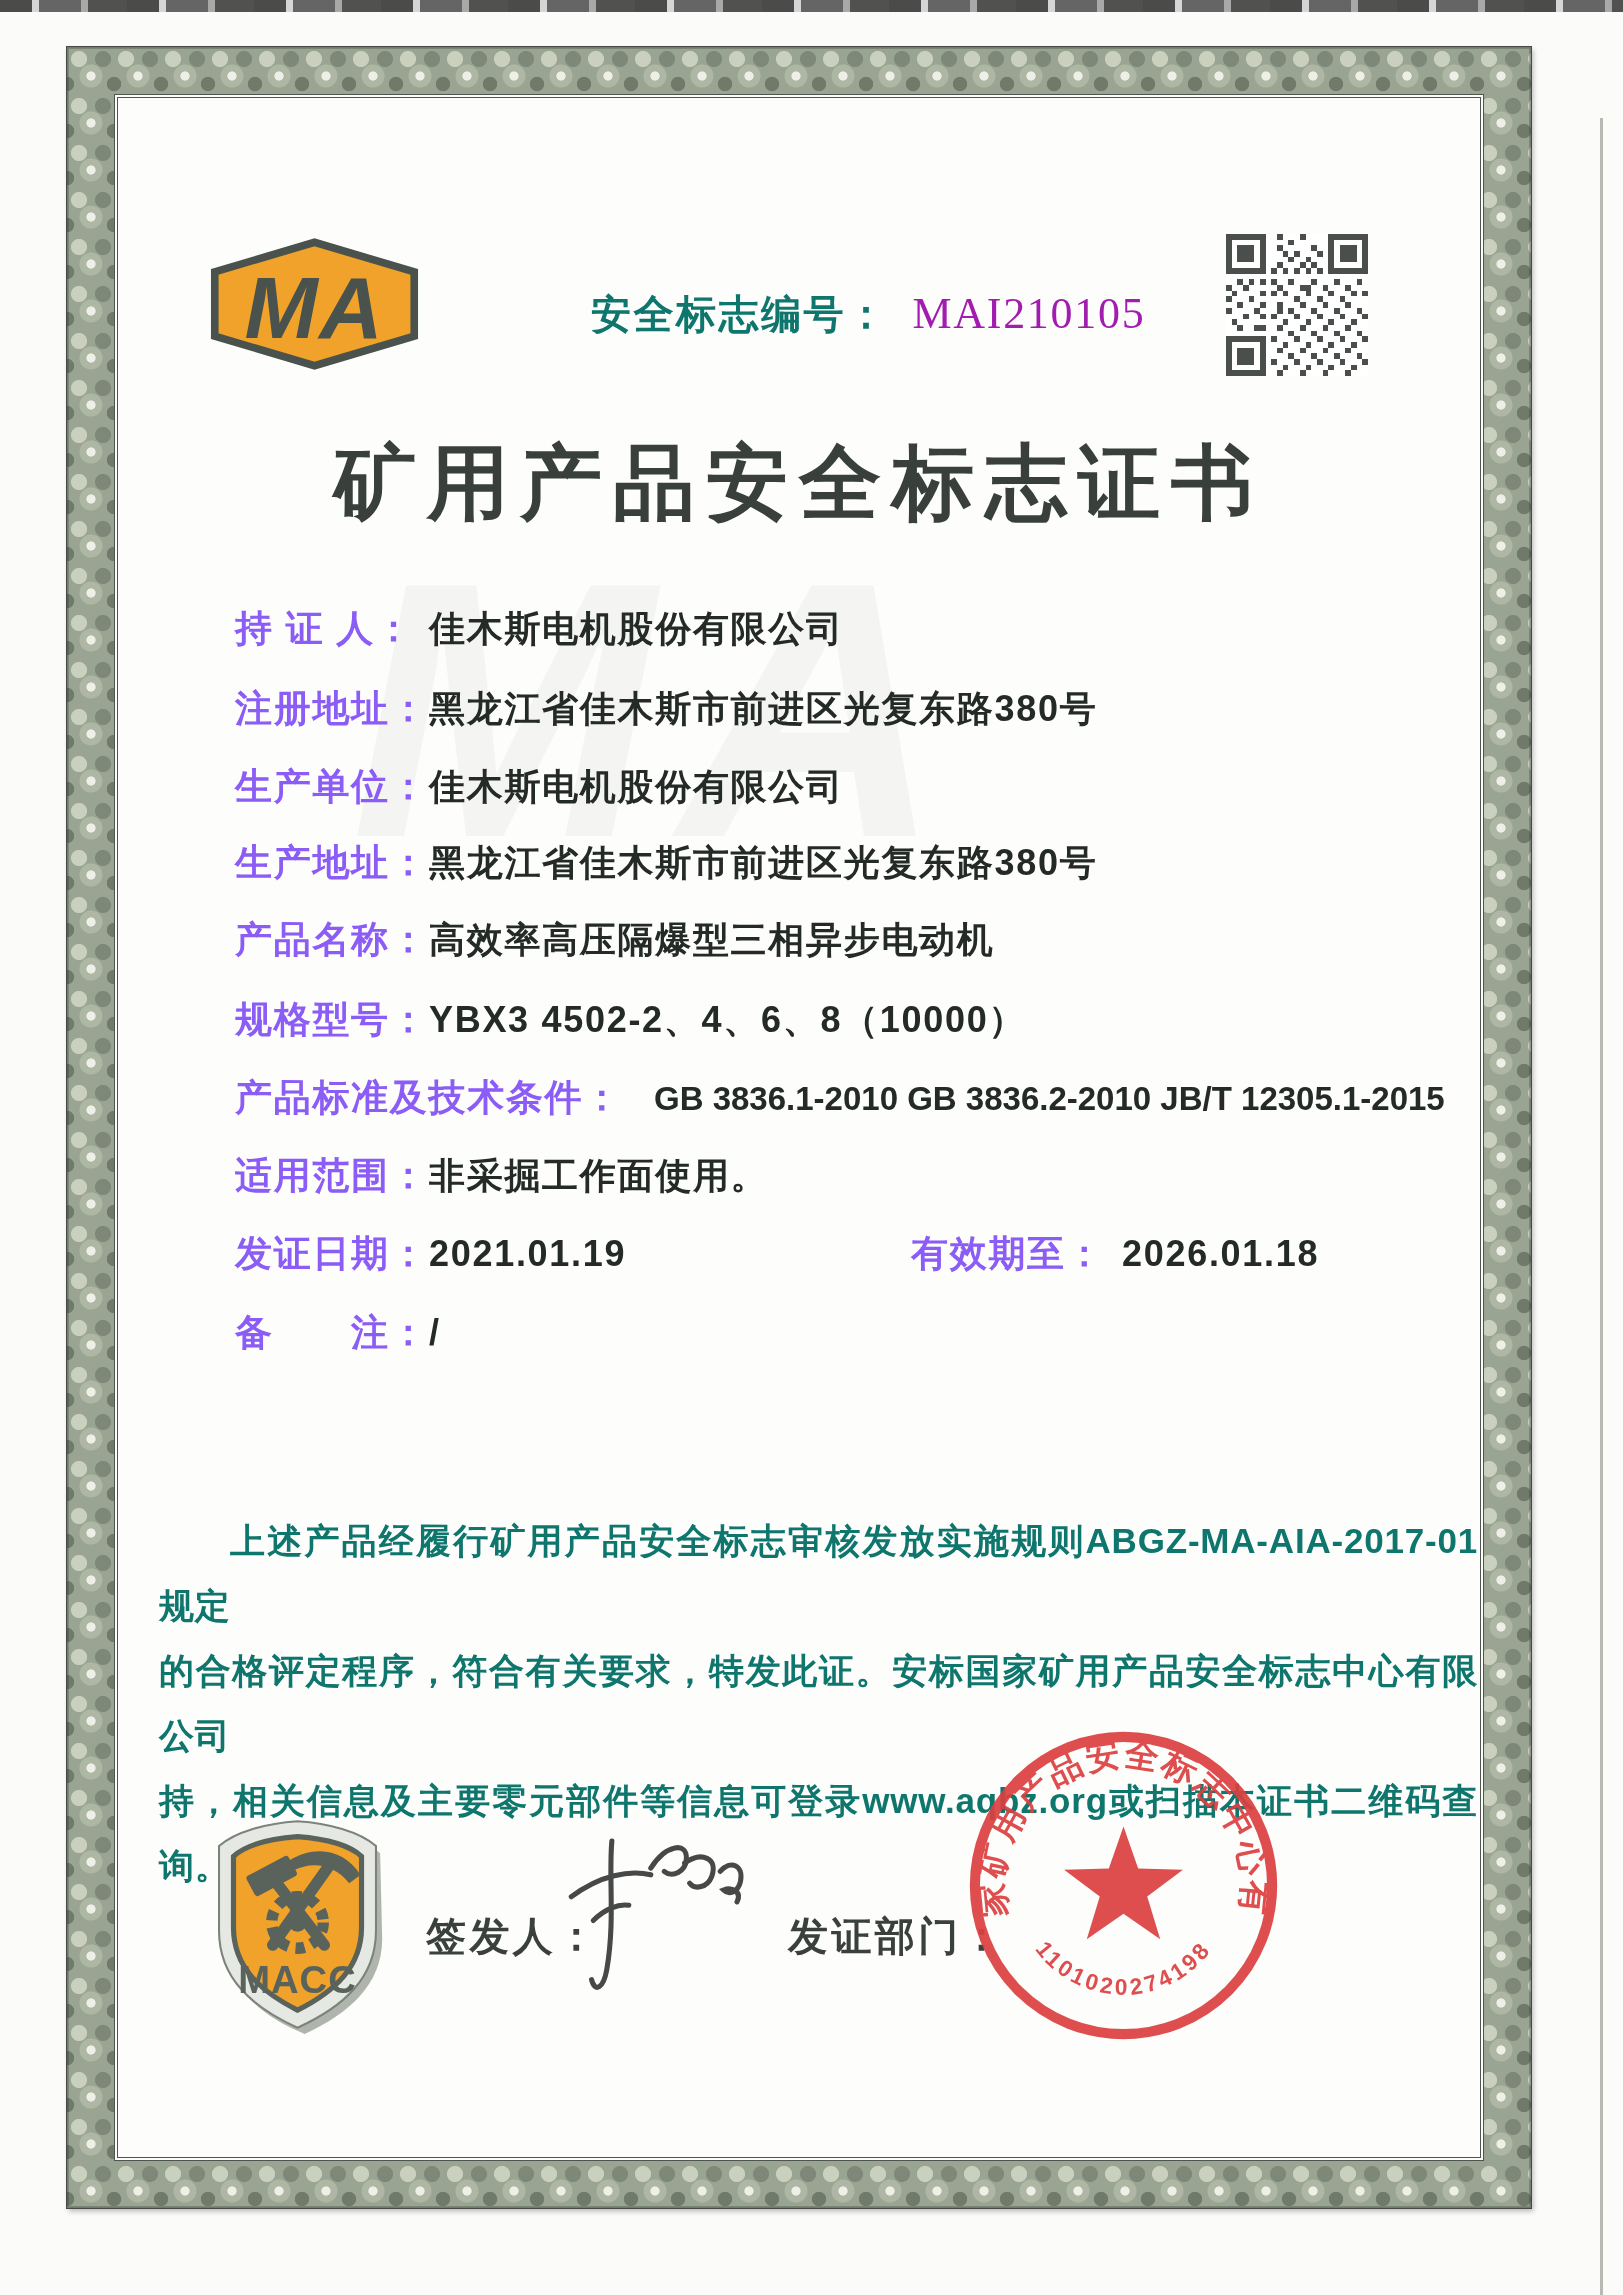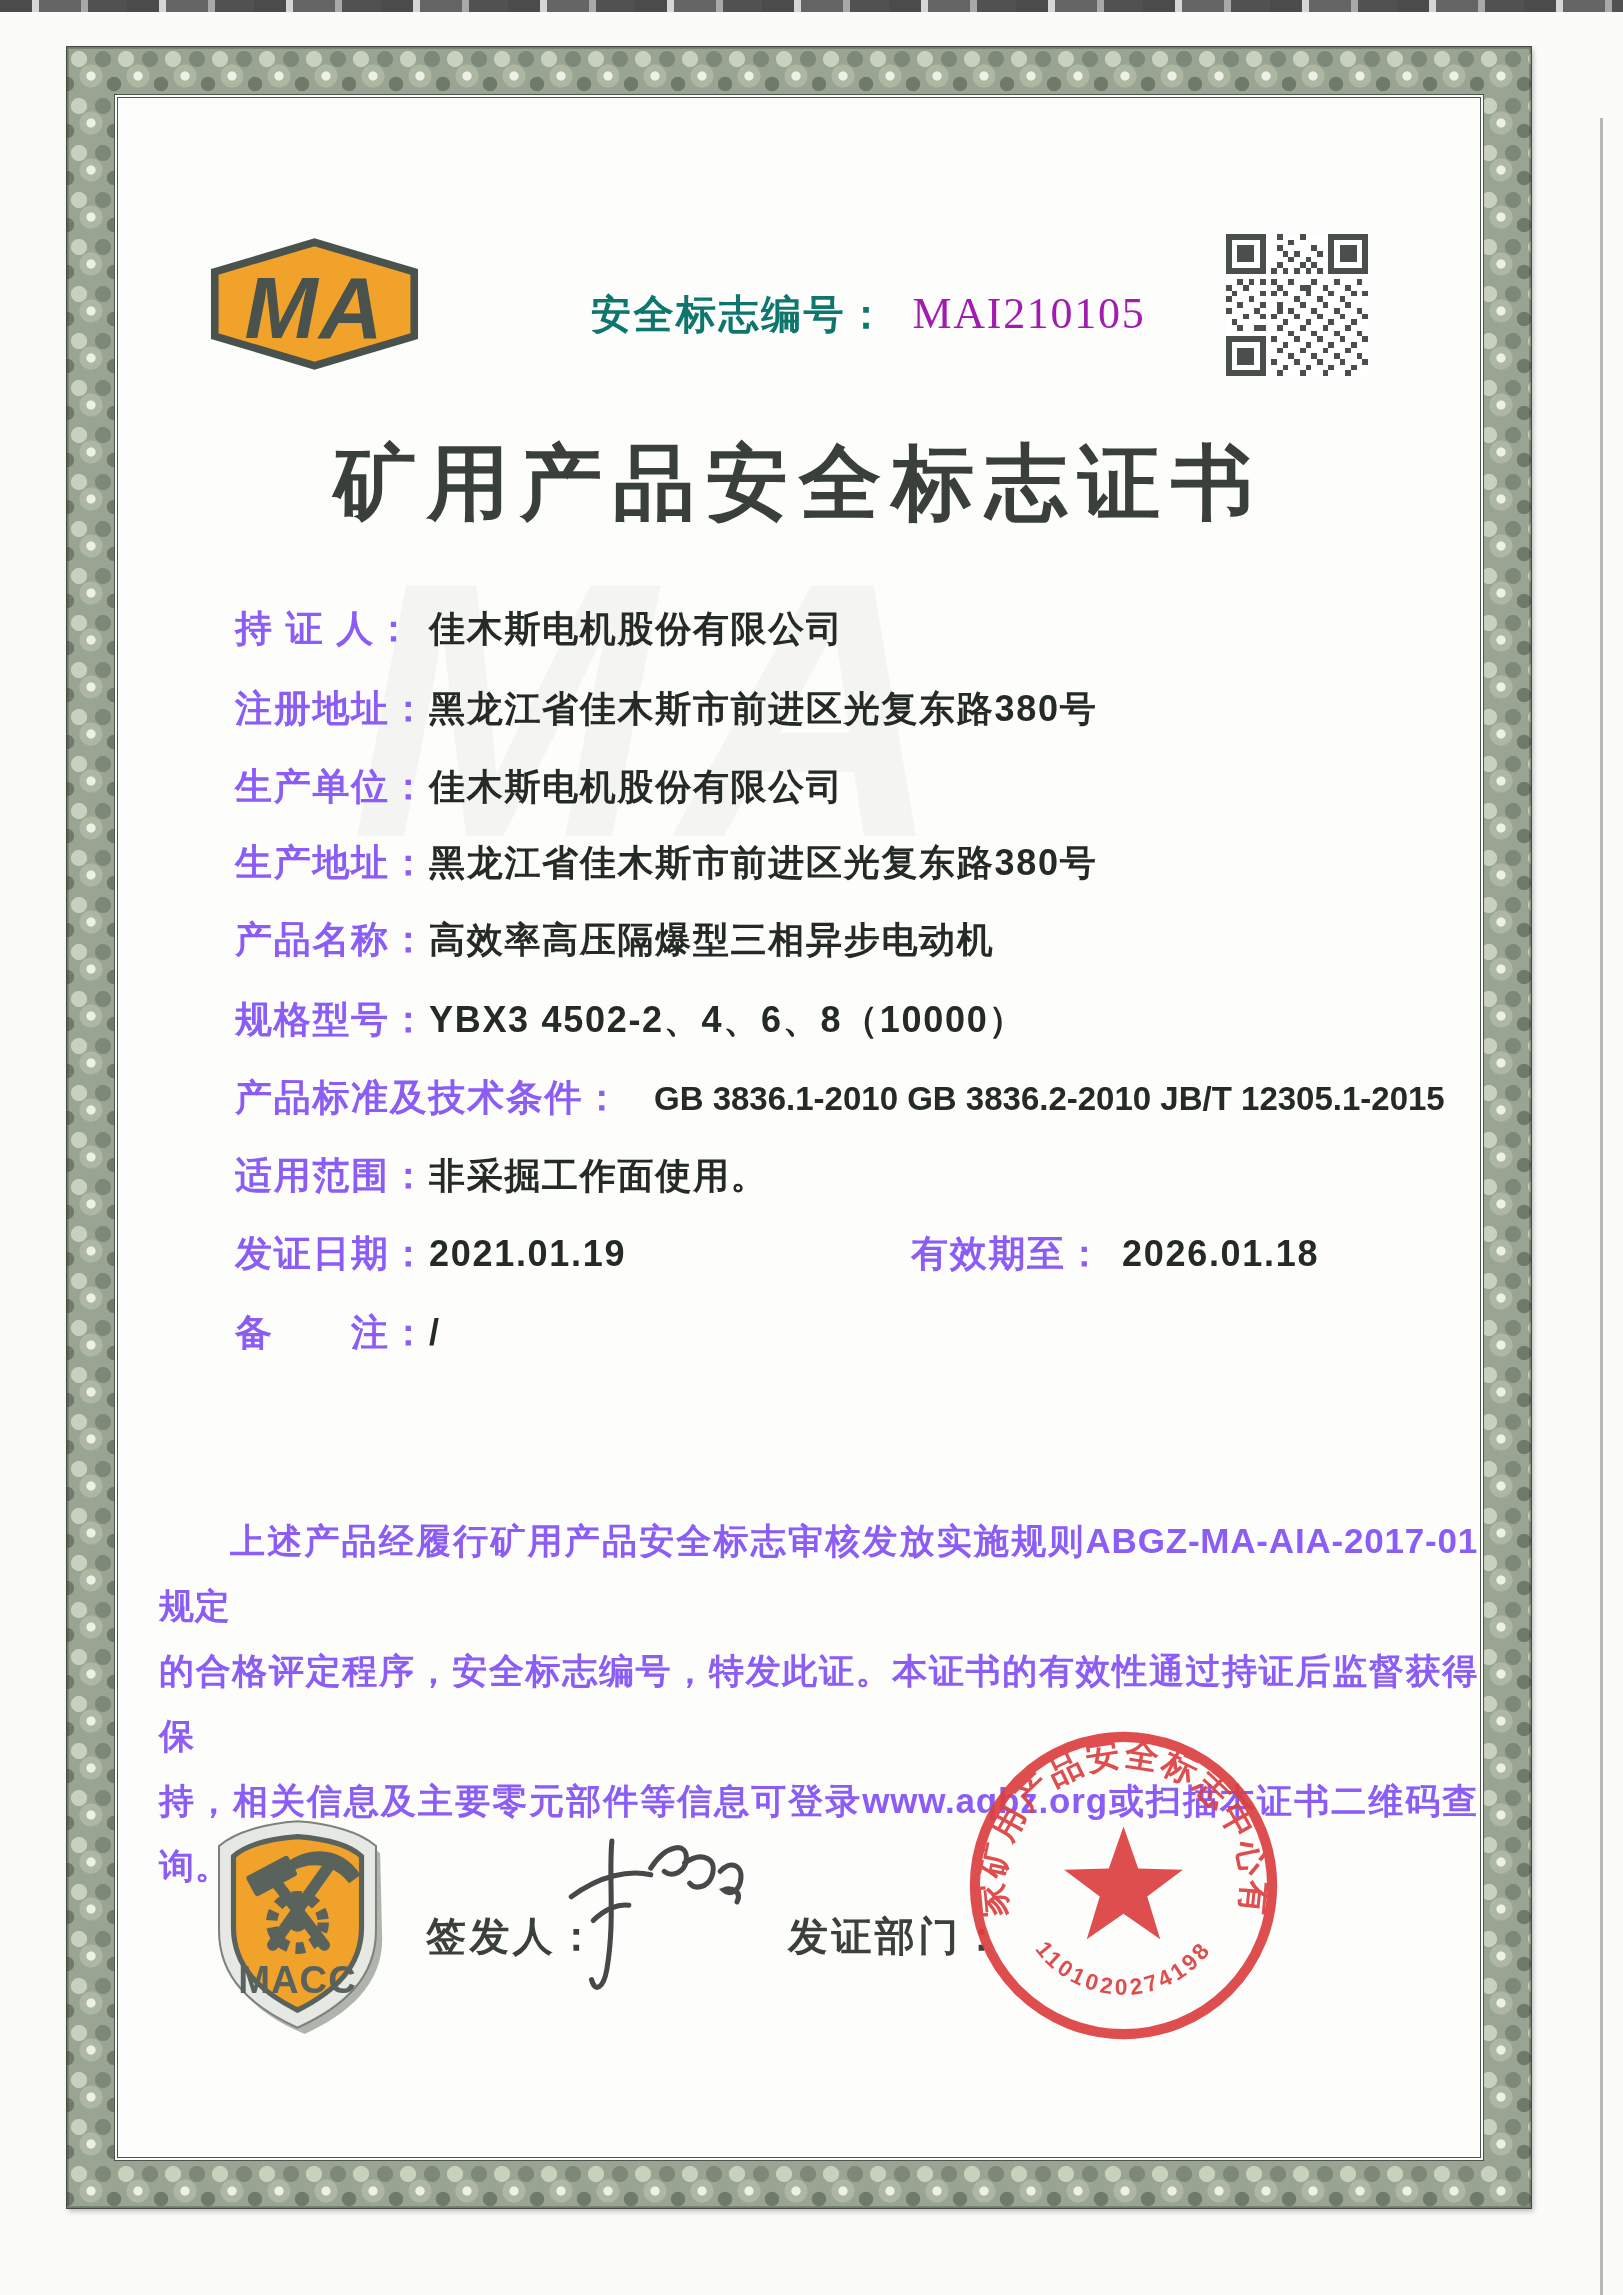--- a/index.html
+++ b/index.html
@@ -42,21 +42,21 @@
   .row{position:absolute;left:112px;width:1234px;white-space:nowrap;font-weight:bold;}
   .flabel{display:inline-block;width:194px;font-size:37px;color:#8b5cf6;letter-spacing:1.7px;vertical-align:baseline;}
   .fvalue{font-size:36px;color:#242a26;letter-spacing:1.7px;}
   .row.long .flabel{width:auto;margin-right:32px;}
   .row.long .fvalue{font-size:33px;letter-spacing:0;}
   .row .fvalue.w570{display:inline-block;width:482px;}
   .row .flabel.w250{width:211px;}
 
   
   .statement{position:absolute;left:36px;top:1405px;width:1319px;font-size:35px;font-weight:bold;
-    color:#8b5cf6;line-height:65px;text-align:justify;letter-spacing:0.8px;}
+    color:#0f766e;line-height:65px;text-align:justify;letter-spacing:0.8px;}
   .statement .l1{text-indent:71px;}
 
   
   .macc{position:absolute;left:68px;top:1712px;width:213px;height:222px;}
   .signer-label{position:absolute;left:303px;top:1806px;font-size:40px;font-weight:bold;color:#3a403b;letter-spacing:3.4px;white-space:nowrap;}
   .signature{position:absolute;left:433px;top:1716px;width:220px;height:203px;}
   .issuer-label{position:absolute;left:665px;top:1806px;font-size:40px;font-weight:bold;color:#3a403b;letter-spacing:3.4px;white-space:nowrap;}
   .seal{position:absolute;left:835px;top:1617px;width:331px;height:331px;opacity:.92;}
 </style>
 </head>
@@ -123,21 +123,21 @@
         <div class="row" style="top:735px"><span class="flabel">生产地址：</span><span class="fvalue">黑龙江省佳木斯市前进区光复东路380号</span></div>
         <div class="row" style="top:812px"><span class="flabel">产品名称：</span><span class="fvalue">高效率高压隔爆型三相异步电动机</span></div>
         <div class="row" style="top:892px"><span class="flabel">规格型号：</span><span class="fvalue">YBX3 4502-2、4、6、8（10000）</span></div>
         <div class="row long" style="top:970px"><span class="flabel">产品标准及技术条件：</span><span class="fvalue">GB 3836.1-2010  GB 3836.2-2010 JB/T 12305.1-2015</span></div>
         <div class="row" style="top:1048px"><span class="flabel">适用范围：</span><span class="fvalue">非采掘工作面使用。</span></div>
         <div class="row" style="top:1126px"><span class="flabel">发证日期：</span><span class="fvalue w570">2021.01.19</span><span class="flabel w250">有效期至：</span><span class="fvalue">2026.01.18</span></div>
         <div class="row" style="top:1205px"><span class="flabel">备　　注：</span><span class="fvalue">/</span></div>
 
         <div class="statement">
           <div class="l1">上述产品经履行矿用产品安全标志审核发放实施规则ABGZ-MA-AIA-2017-01规定</div>
-          <div class="l2">的合格评定程序，安全标志编号，特发此证。本证书的有效性通过持证后监督获得保</div>
+          <div class="l2">的合格评定程序，符合有关要求，特发此证。安标国家矿用产品安全标志中心有限公司</div>
           <div class="l3">持，相关信息及主要零元部件等信息可登录www.aqbz.org或扫描本证书二维码查询。</div>
         </div>
 
         <svg class="macc" viewBox="0 0 200 215">
           <path d="M103,10 C133,12 162,20 177,33 L179,116 C179,160 147,188 104,208 C60,190 28,162 27,116 L29,33 C45,20 73,12 103,10 Z" fill="#8d948b" transform="translate(3,4)" opacity="0.7"></path>
           <path d="M100,6 C130,8 160,16 176,30 L176,112 C176,158 144,186 100,206 C56,186 24,158 24,112 L24,30 C40,16 70,8 100,6 Z" fill="#e6e8e3" stroke="#7c837a" stroke-width="2"></path>
           <path d="M100,21 C126,23 150,29 162,40 L162,109 C162,147 136,171 100,189 C64,171 38,147 38,109 L38,40 C50,29 74,23 100,21 Z" fill="#F0A22B" stroke="#59625B" stroke-width="5"></path>
           <g stroke="#59625B" fill="#59625B">
             <circle cx="100" cy="104" r="25" fill="none" stroke-width="11" stroke-dasharray="9 7"></circle>
             <circle cx="100" cy="104" r="9" stroke="none"></circle>

